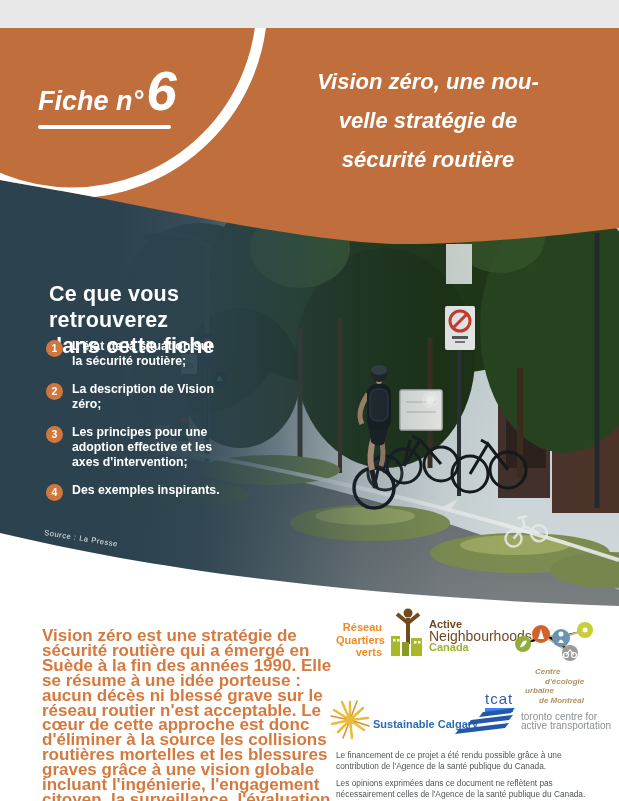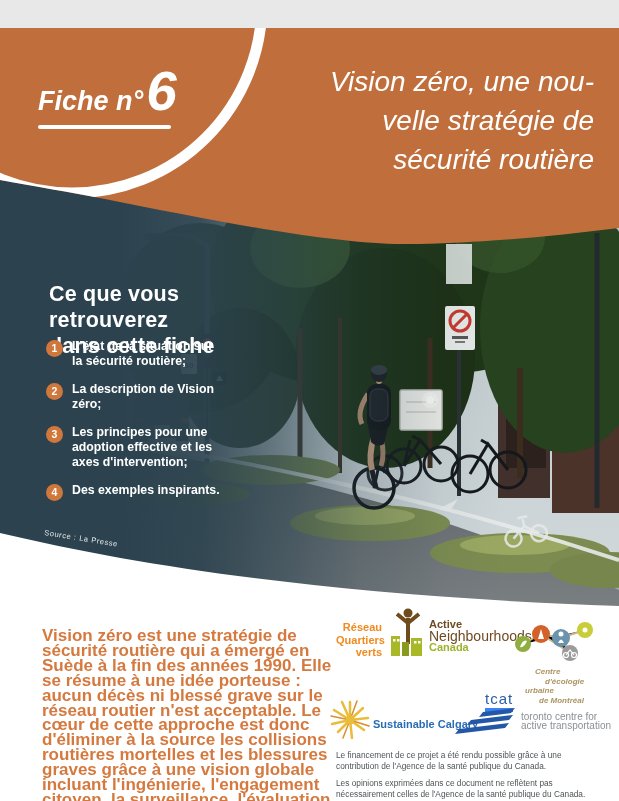--- a/index.html
+++ b/index.html
@@ -18,22 +18,22 @@
   
   .white-bottom{position:absolute;left:0;top:450px;width:619px;height:351px;}
 
   
   .header-svg{position:absolute;left:0;top:0;width:619px;height:230px;}
   .fiche{position:absolute;left:38px;top:36px;color:#fff;font-style:italic;font-weight:bold;
          display:flex;align-items:baseline;line-height:1;}
   .fiche .lbl{font-size:27px;}
   .fiche .num{font-size:55px;margin-left:3px;}
   .fiche-underline{position:absolute;left:38px;top:97px;width:133px;height:4px;background:#fff;border-radius:2px;}
-  .title{position:absolute;left:262px;top:34px;width:332px;text-align:right;color:#fff;
-         font-weight:normal;font-style:italic;font-size:28px;line-height:39px;}
+  .title{position:absolute;left:262px;top:34px;width:332px;text-align:center;color:#fff;
+         font-weight:bold;font-style:italic;font-size:22px;line-height:39px;}
 
   
   .sb-head{position:absolute;left:49px;top:253px;color:#fff;font-weight:bold;
            font-size:21.5px;line-height:26px;letter-spacing:.2px;}
   .toc{position:absolute;left:46px;top:311px;width:178px;}
   .toc-item{display:flex;gap:9px;margin-bottom:13px;}
   .badge{flex:0 0 17px;width:17px;height:17px;border-radius:50%;background:#d0773c;color:#fff;
          font-size:10.5px;font-weight:bold;text-align:center;line-height:17px;margin-top:1px;}
   .toc-text{color:#fff;font-weight:bold;font-size:12.3px;line-height:15px;}
   .credit{position:absolute;left:45px;top:500px;color:rgba(255,255,255,.88);font-size:7.5px;

